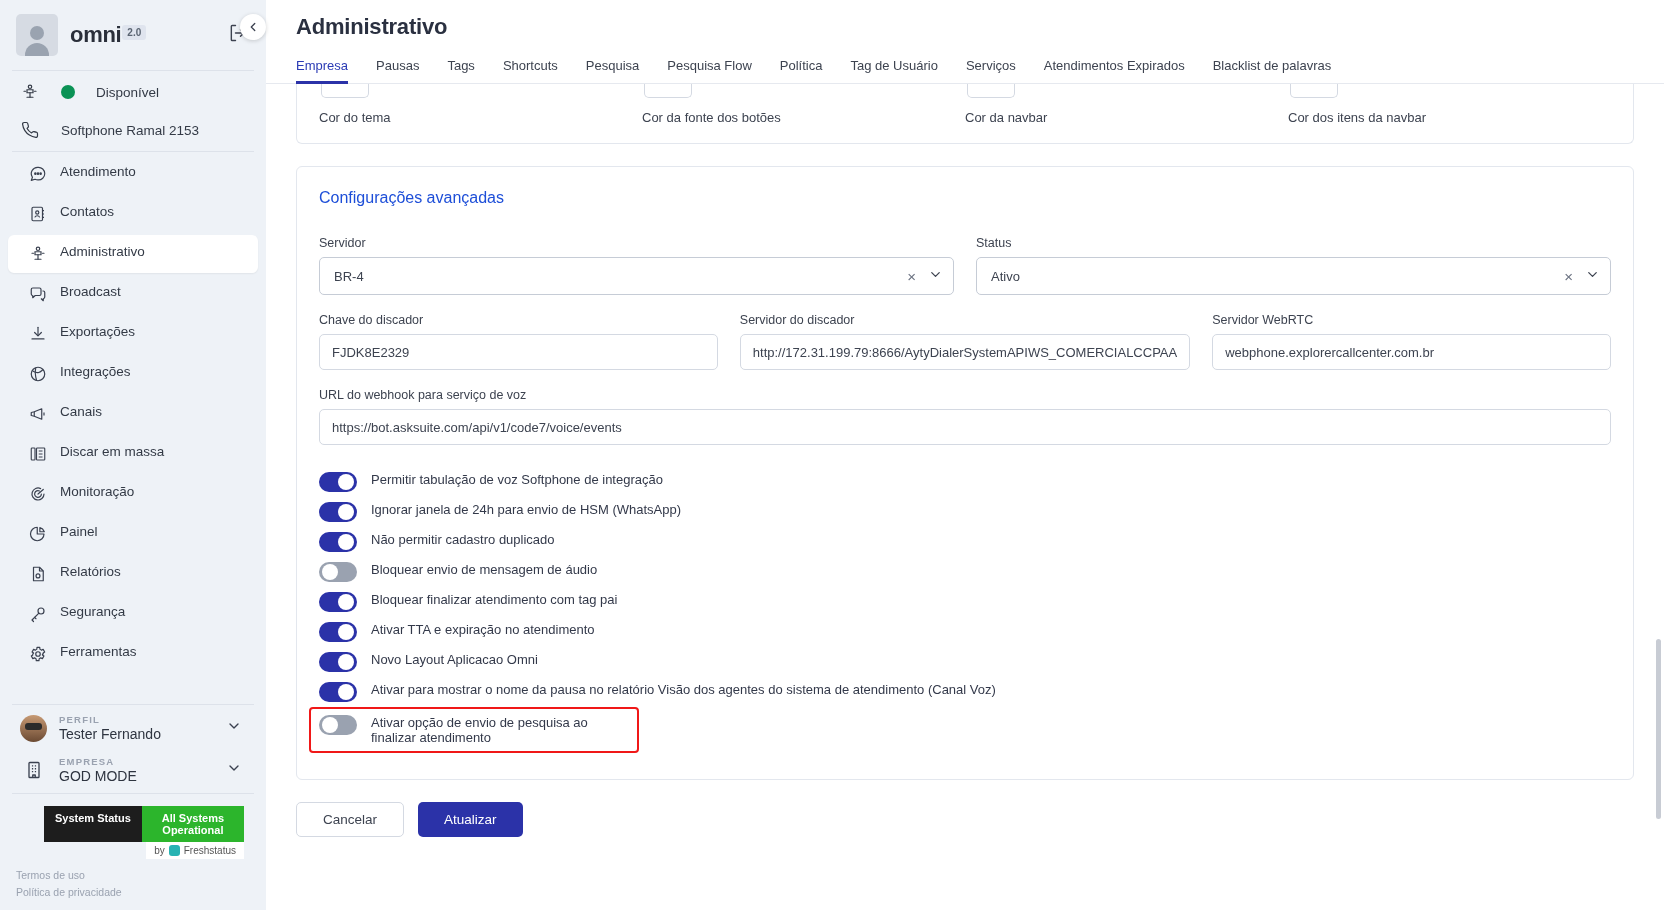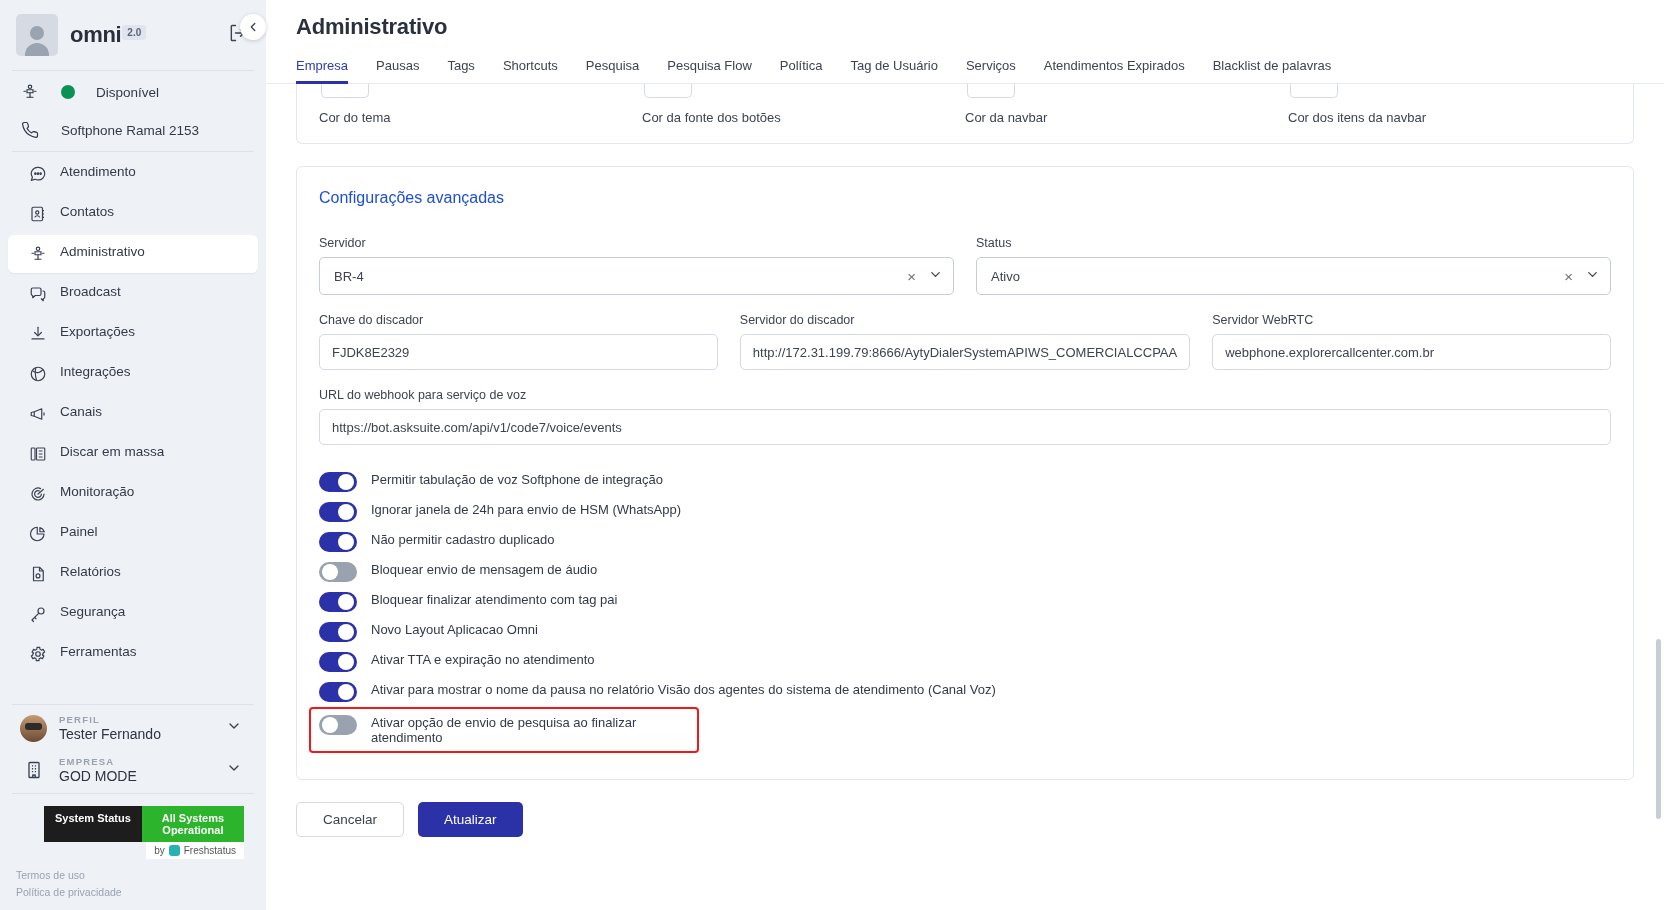--- a/index.html
+++ b/index.html
@@ -118,21 +118,21 @@
   }
   .f-select .val { flex: 1; }
   .sel-x { color: #6a7180; font-size: 15px; margin-right: 12px; cursor: pointer; }
   .sel-caret { color: #3d4350; cursor: pointer; }
 
   
   .toggles { margin-top: 22px; display: flex; flex-direction: column; }
   .tg-row { display: flex; align-items: flex-start; gap: 14px; padding: 5px 0; }
   .tg-row.highlight {
     border: 2px solid #f01818; border-radius: 4px; padding: 6px 10px 6px 8px;
-    margin-left: -10px; width: 390px;
+    margin-left: -10px; width: 330px;
   }
   .switch { width: 38px; height: 20px; border-radius: 11px; position: relative; flex: 0 0 38px; cursor: pointer; }
   .switch.on { background: #2b32a8; }
   .switch.off { background: #9aa2b0; }
   .switch .knob { position: absolute; top: 2px; width: 16px; height: 16px; border-radius: 50%; background: #fff; }
   .switch.on .knob { right: 3px; }
   .switch.off .knob { left: 3px; }
   .tg-label { font-size: 13px; color: #33394a; }
 
   .footer-btns { display: flex; gap: 14px; padding: 22px 34px 20px 30px; align-items: center; }
@@ -520,27 +520,27 @@
             <div class="tg-row">
               <span class="switch on">
                   <span class="knob"></span>
                 </span>
               <span class="tg-label">Bloquear finalizar atendimento com tag pai</span>
             </div>
             <div class="tg-row">
               <span class="switch on">
                   <span class="knob"></span>
                 </span>
+              <span class="tg-label">Ativar TTA e expiração no atendimento</span>
+            </div>
+            <div class="tg-row">
+              <span class="switch on">
+                  <span class="knob"></span>
+                </span>
               <span class="tg-label">Novo Layout Aplicacao Omni</span>
-            </div>
-            <div class="tg-row">
-              <span class="switch on">
-                  <span class="knob"></span>
-                </span>
-              <span class="tg-label">Ativar TTA e expiração no atendimento</span>
             </div>
             <div class="tg-row">
               <span class="switch on">
                   <span class="knob"></span>
                 </span>
               <span class="tg-label">Ativar para mostrar o nome da pausa no relatório Visão dos agentes do sistema de atendimento (Canal Voz)</span>
             </div>
             <div class="tg-row highlight">
               <span class="switch off">
                   <span class="knob"></span>

